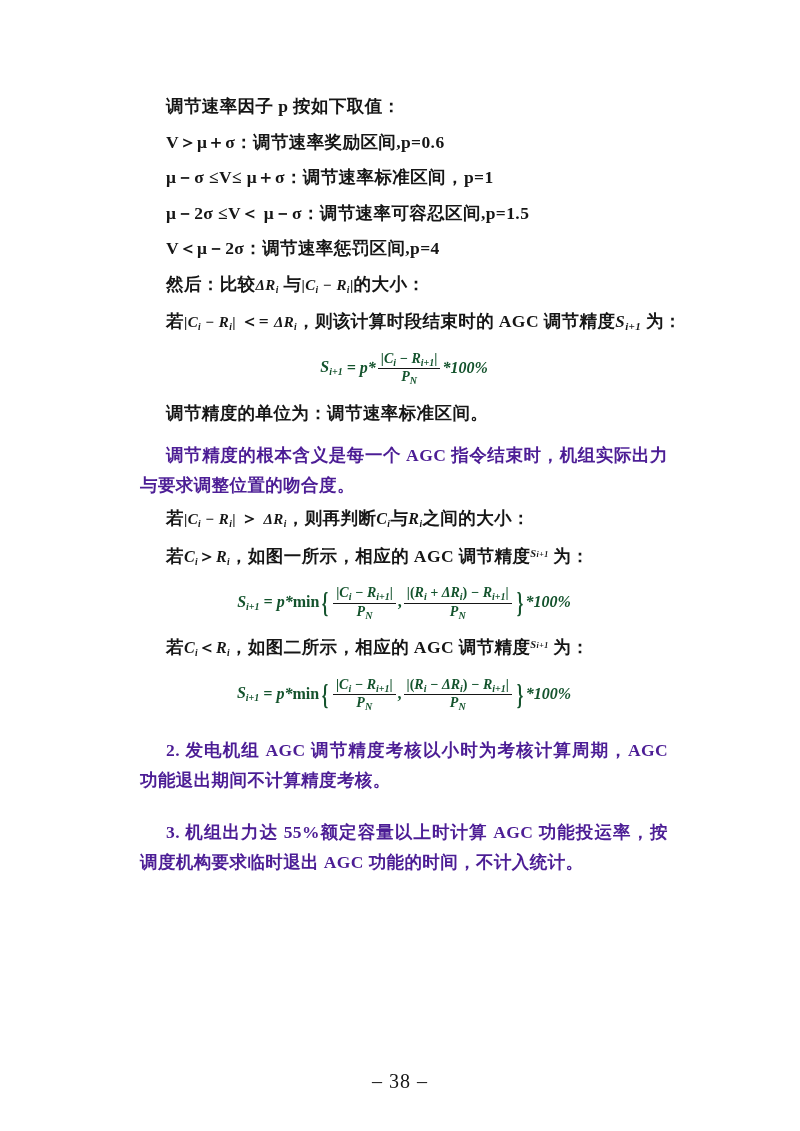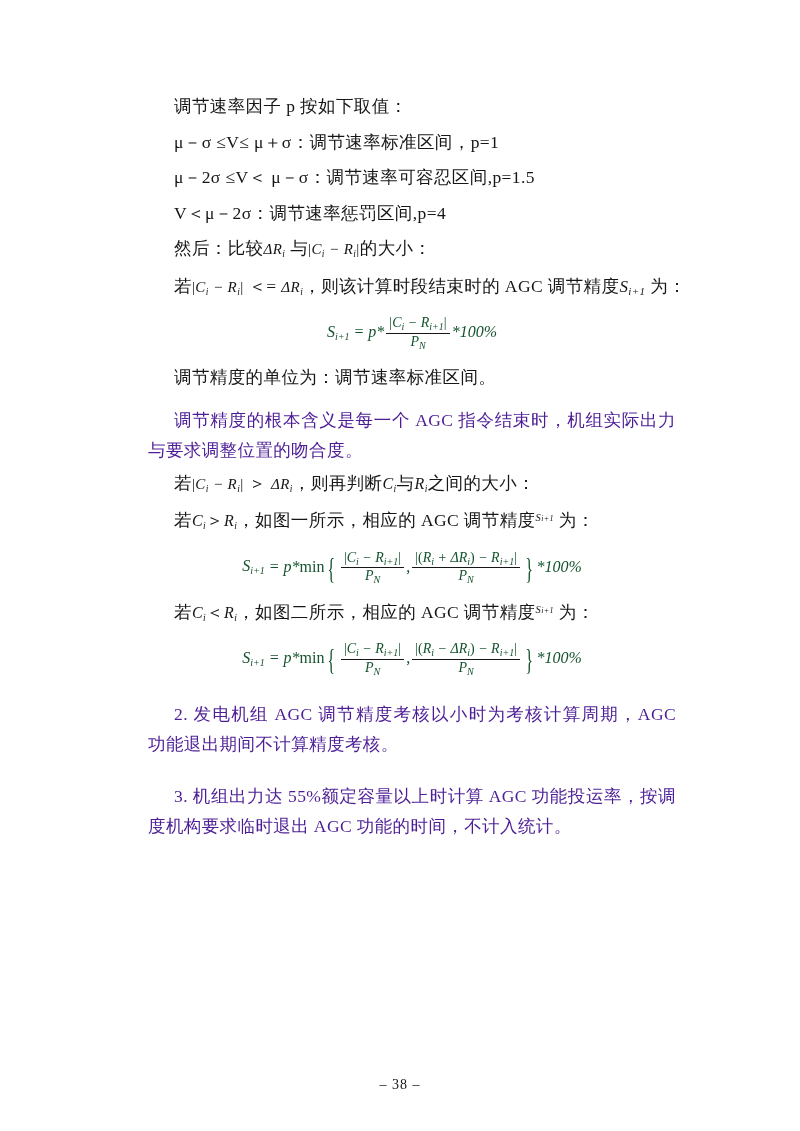--- a/index.html
+++ b/index.html
@@ -14,23 +14,24 @@
     position: relative;
     width: 800px;
     height: 1131px;
     margin: 0 auto;
     background: #ffffff;
     overflow: hidden;
     box-sizing: border-box;
   }
   .content {
     position: absolute;
-    left: 148px;
+    left: 140px;
     top: 98px;
     width: 528px;
+    font-weight: bold;
   }
   .line {
     font-size: 17.5px;
     line-height: 1.0;
     color: #161616;
     margin-bottom: 18px;
     letter-spacing: 0.4px;
     white-space: nowrap;
   }
   .line.indent {
@@ -98,37 +99,38 @@
   }
   .vbar {
     font-style: normal;
   }
   .footer {
     position: absolute;
     left: 0;
     right: 0;
     bottom: 38px;
     text-align: center;
-    font-size: 14px;
+    font-size: 20px;
     color: #161616;
     letter-spacing: 1px;
   }
   .inline-sup-italic {
     font-style: italic;
     font-size: 10.5px;
     vertical-align: 5px;
   }
 </style>
 </head>
 <body>
 
 <div class="page">
   <div class="content">
 
     <div class="line indent">调节速率因子 p 按如下取值：</div>
+    <div class="line indent">V＞μ＋σ：调节速率奖励区间,p=0.6</div>
     <div class="line indent">μ－σ ≤V≤ μ＋σ：调节速率标准区间，p=1</div>
     <div class="line indent">μ－2σ ≤V＜ μ－σ：调节速率可容忍区间,p=1.5</div>
     <div class="line indent">V＜μ－2σ：调节速率惩罚区间,p=4</div>
 
     <div class="line indent">
       <span>然后：</span><span>比较</span><span class="mathi">Δ<span style="font-style:italic;">R</span><span class="sub">i</span></span>
       <span>与</span><span class="mathi"><span class="vbar">|</span>C<span class="sub">i</span> − R<span class="sub">i</span><span class="vbar">|</span></span><span>的大小：</span>
     </div>
 
     <div class="line indent">

